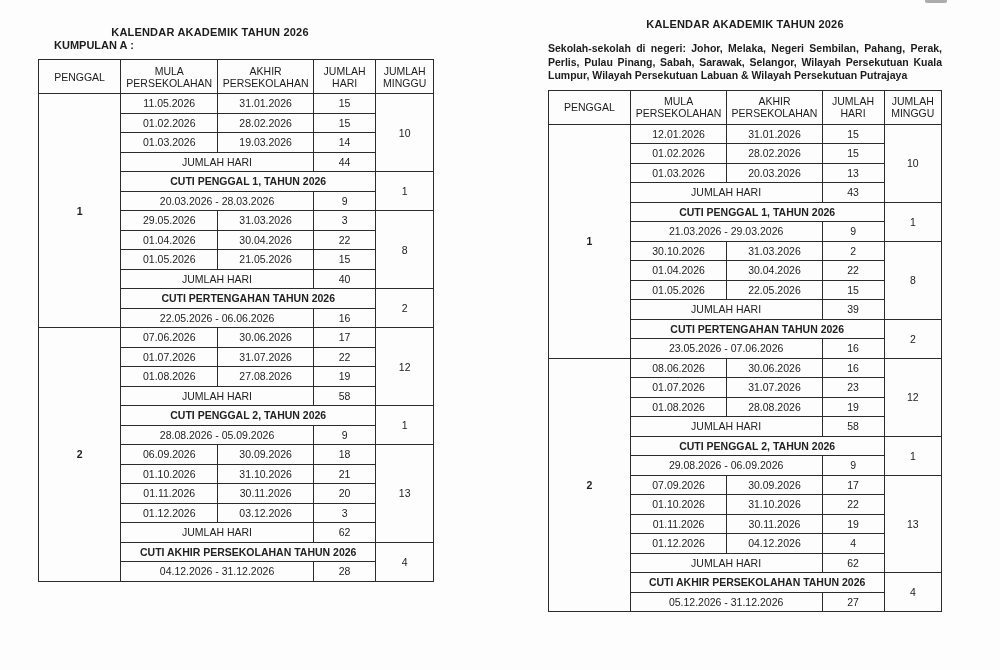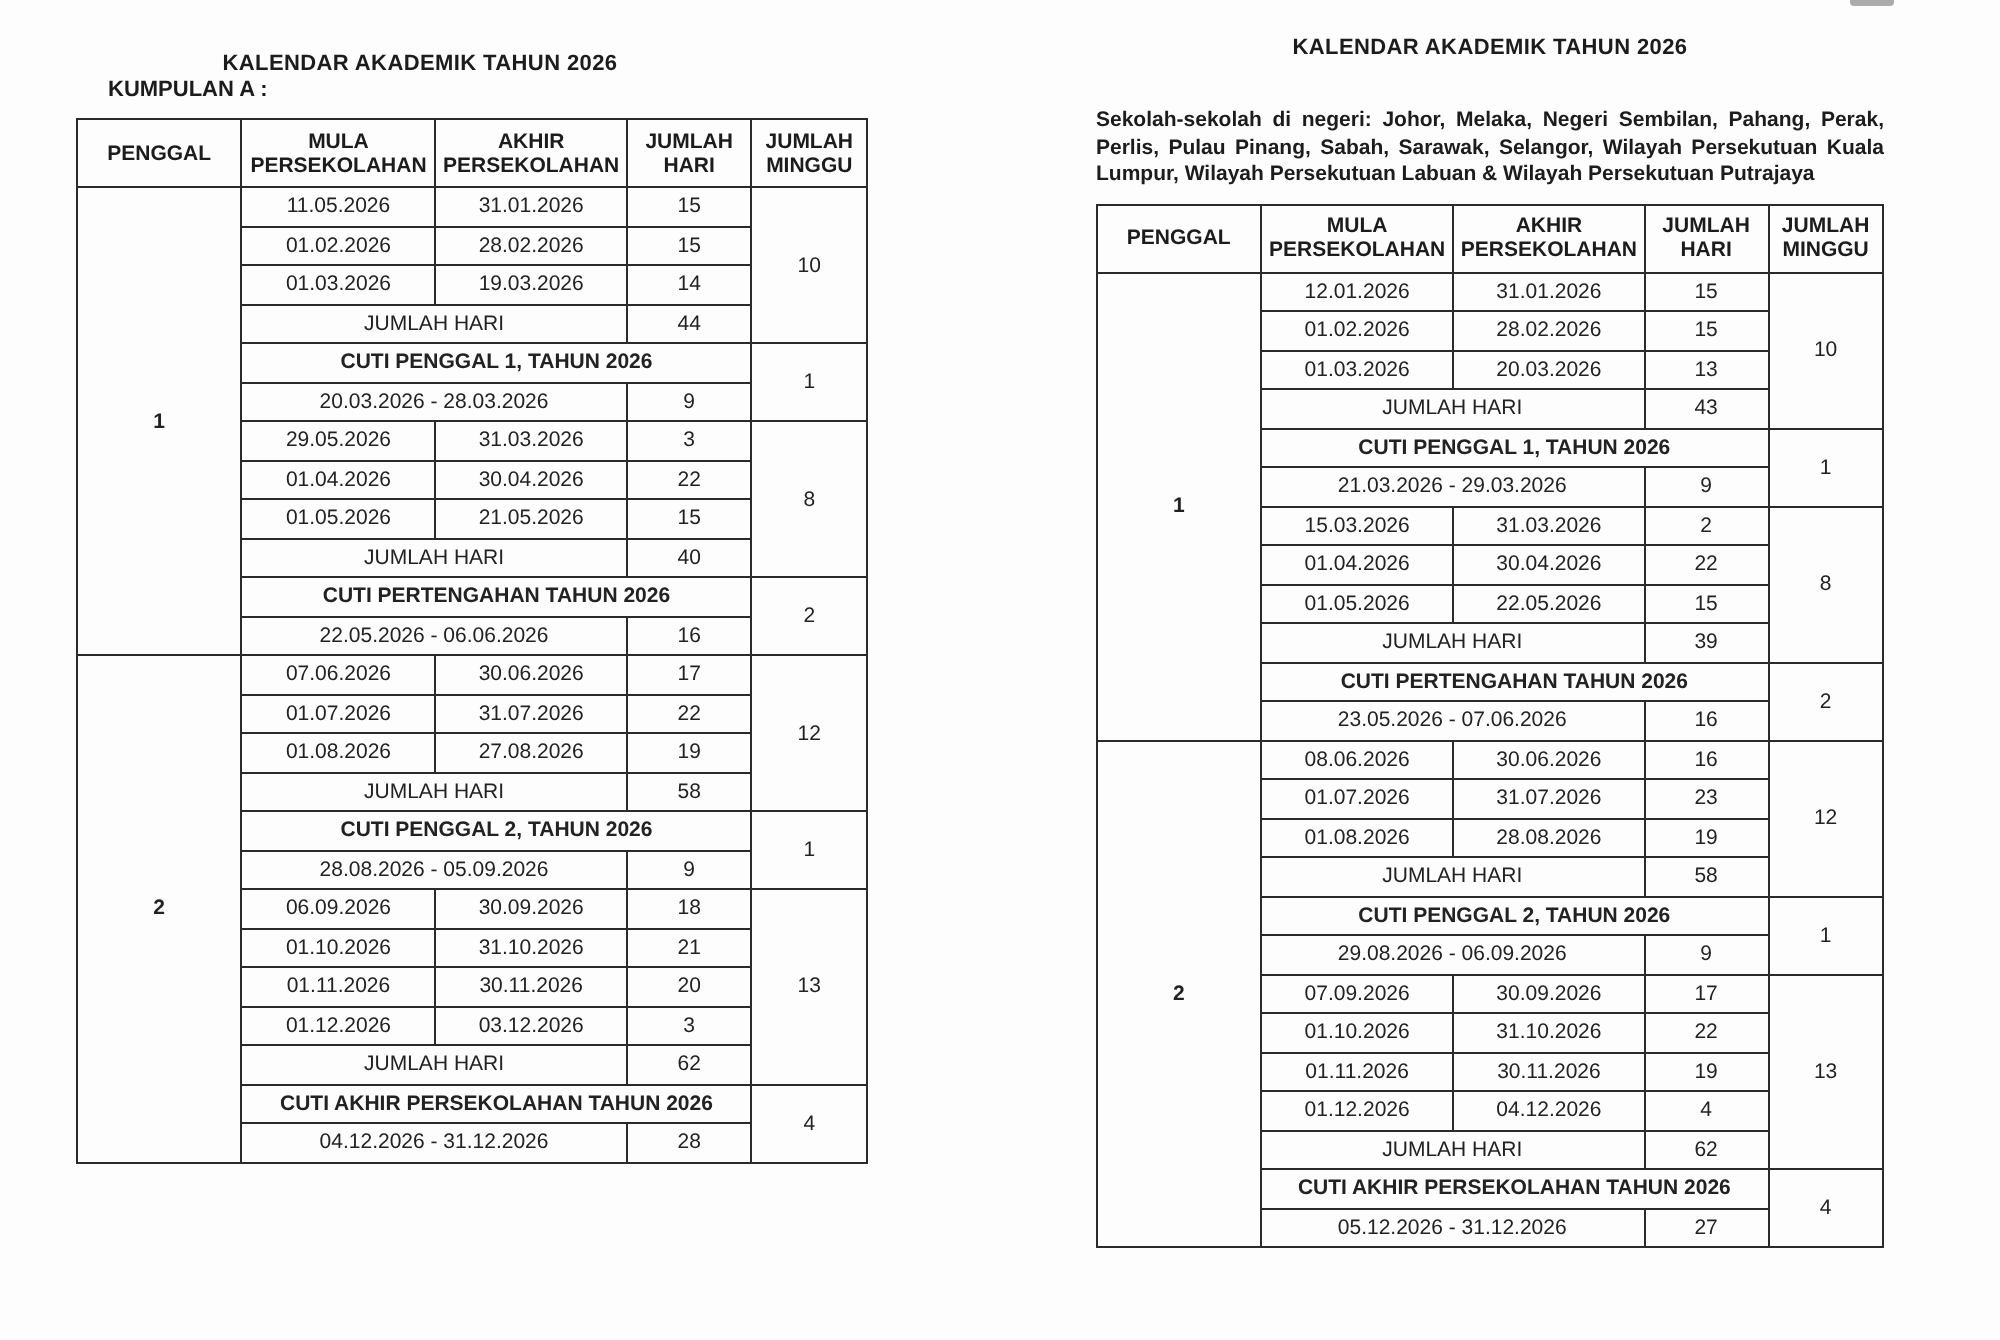--- a/index.html
+++ b/index.html
@@ -40,21 +40,21 @@
   table.cal th, table.cal td {
     border: 1.5px solid #2b2b2b;
     text-align: center;
     vertical-align: middle;
     font-size: 10.5px;
     color: #222222;
     padding: 0 2px;
     overflow: hidden;
   }
   table.cal th {
-    font-weight: bold;
+    font-weight: normal;
     height: 34px;
     line-height: 12px;
     color: #1c1c1c;
   }
   table.cal td { height: 19.5px; }
   table.cal td.bold { font-weight: bold; }
   .scan-artifact {
     position: absolute;
     top: 0;
     left: 925px;
@@ -209,21 +209,21 @@
         <tr>
           <td colspan="2">04.12.2026 - 31.12.2026</td>
           <td>28</td>
         </tr>
       </tbody>
   </table>
 </div>
 
 <div class="group" style="left:548px; top:18px; width:394px;">
   <div class="doc-title">KALENDAR AKADEMIK TAHUN 2026</div>
-  <div class="subtitle justified" style="margin-top:24px;">Sekolah-sekolah di negeri: Johor, Melaka, Negeri Sembilan, Pahang, Perak, Perlis, Pulau Pinang, Sabah, Sarawak, Selangor, Wilayah Persekutuan Kuala Lumpur, Wilayah Persekutuan Labuan &amp; Wilayah Persekutuan Putrajaya</div>
+  <div class="subtitle justified" style="margin-top:12px;">Sekolah-sekolah di negeri: Johor, Melaka, Negeri Sembilan, Pahang, Perak, Perlis, Pulau Pinang, Sabah, Sarawak, Selangor, Wilayah Persekutuan Kuala Lumpur, Wilayah Persekutuan Labuan &amp; Wilayah Persekutuan Putrajaya</div>
   <table class="cal" style="margin-top:7px;">
     <colgroup>
       <col style="width:20.8%">
         <col style="width:24.6%">
         <col style="width:24.2%">
         <col style="width:15.8%">
         <col style="width:14.6%">
     </colgroup>
     <thead>
         <tr>
@@ -258,21 +258,21 @@
         </tr>
         <tr>
           <td colspan="3" class="bold">CUTI PENGGAL 1, TAHUN 2026</td>
           <td rowspan="2">1</td>
         </tr>
         <tr>
           <td colspan="2">21.03.2026 - 29.03.2026</td>
           <td>9</td>
         </tr>
         <tr>
-          <td>15.03.2026</td>
+          <td>30.10.2026</td>
           <td>31.03.2026</td>
           <td>2</td>
           <td rowspan="4">8</td>
         </tr>
         <tr>
           <td>01.04.2026</td>
           <td>30.04.2026</td>
           <td>22</td>
         </tr>
         <tr>

